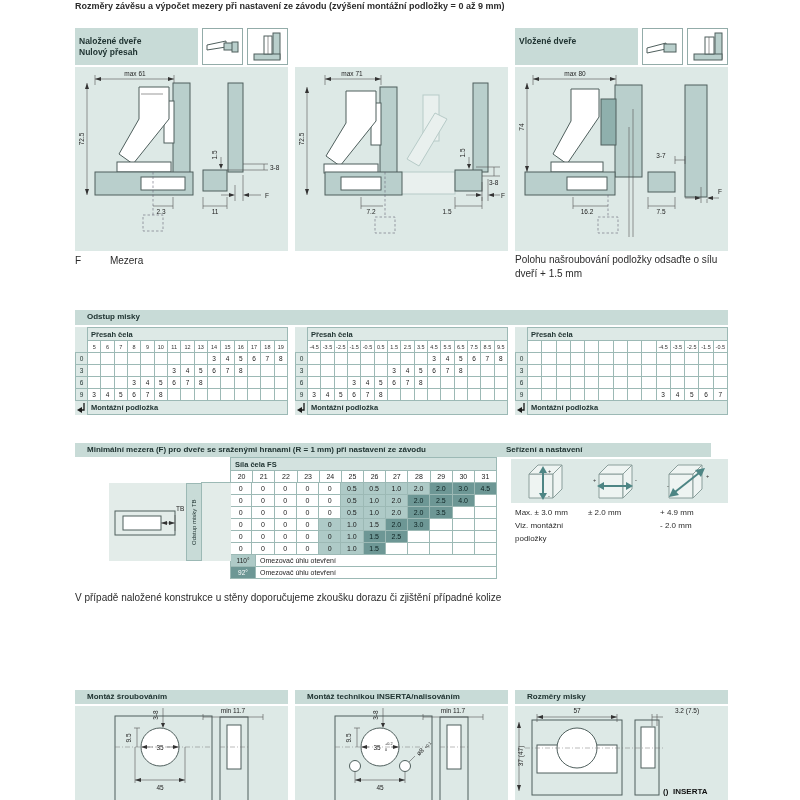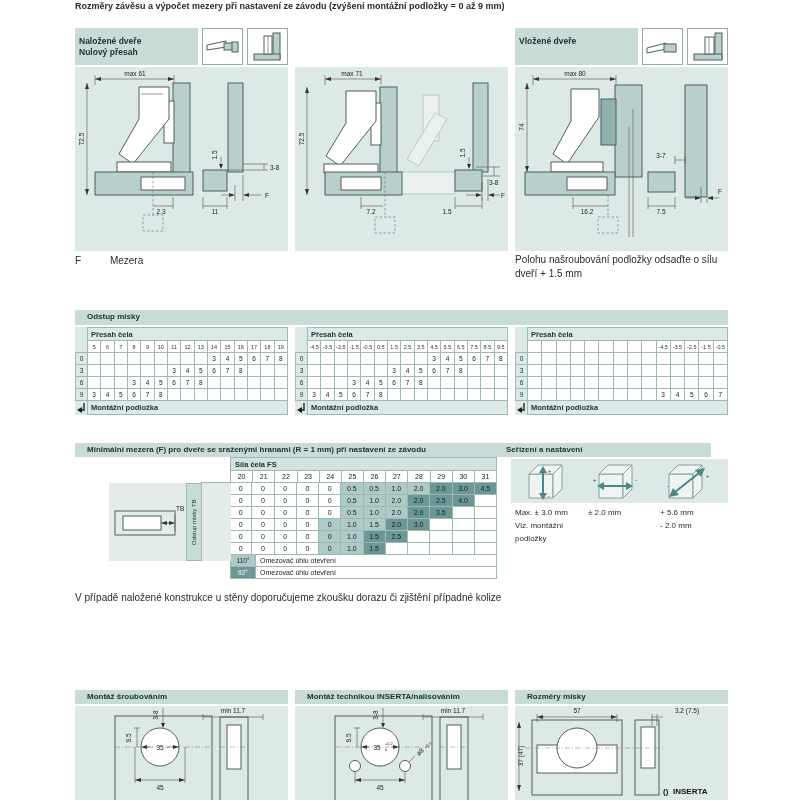--- a/index.html
+++ b/index.html
@@ -766,21 +766,21 @@
   </div>
   <div class="abs adj-txt" style="left:515px;top:506px;width:70px">
     <div>Max. ± 3.0 mm</div>
     <div>Viz. montážní</div>
     <div>podložky</div>
   </div>
   <div class="abs adj-txt" style="left:588px;top:506px;width:60px">
     <div>± 2.0 mm</div>
   </div>
   <div class="abs adj-txt" style="left:660px;top:506px;width:60px">
-    <div>+ 5.6 mm</div>
+    <div>+ 4.9 mm</div>
     <div>- 2.0 mm</div>
   </div>
 
   <div class="abs band" style="left:75px;top:690px;width:213px;height:14px">
     <span>Montáž šroubováním</span>
   </div>
   <div class="abs band" style="left:295px;top:690px;width:213px;height:14px">
     <span>Montáž technikou INSERTA/nalisováním</span>
   </div>
   <div class="abs band" style="left:515px;top:690px;width:213px;height:14px">

